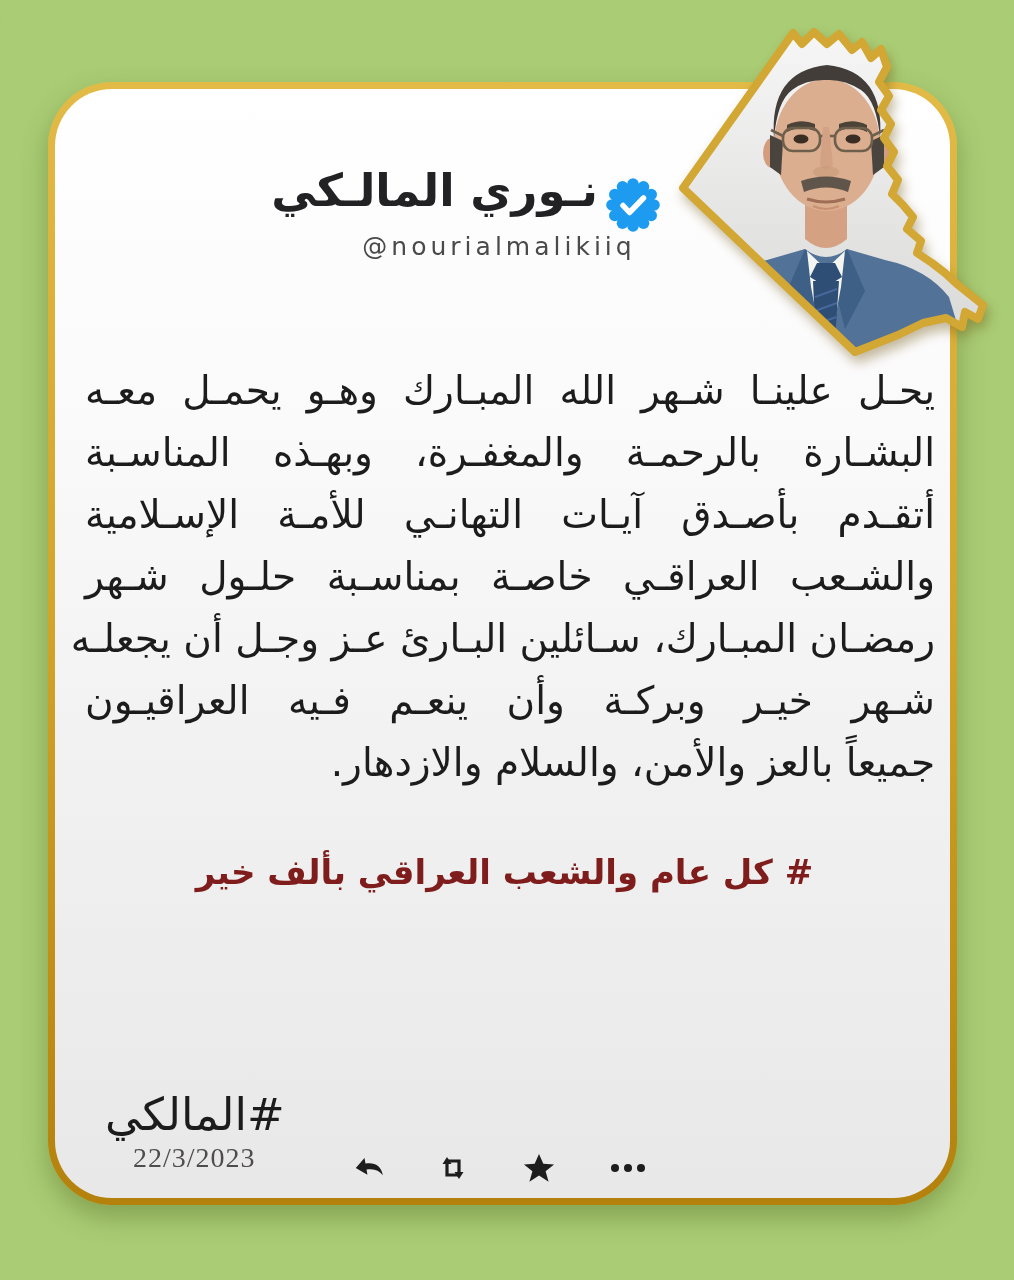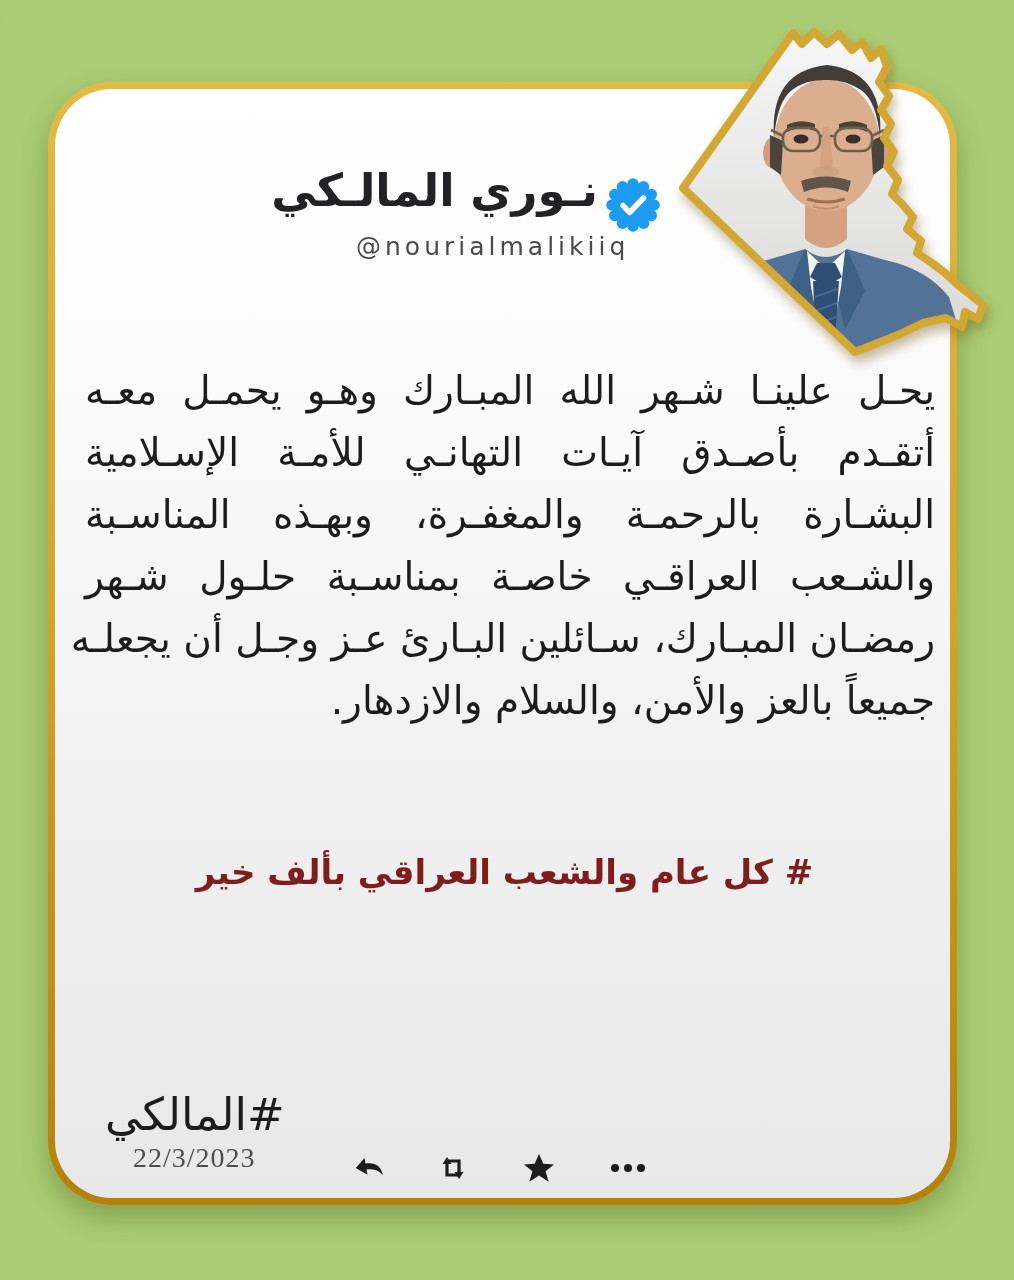--- a/index.html
+++ b/index.html
@@ -10,21 +10,21 @@
   .card-outer{position:absolute;left:48px;top:82px;width:909px;height:1123px;border-radius:64px;
     background:linear-gradient(180deg,#e2ba46 0%,#d3a62c 45%,#b4820c 100%);
     box-shadow:0 12px 26px rgba(90,110,40,.45);}
   .card-inner{position:absolute;left:7px;top:7px;right:7px;bottom:7px;border-radius:57px;
     background:linear-gradient(180deg,#ffffff 0%,#fbfafb 30%,#f2f1f2 62%,#e9e8e9 100%);}
 
   
   .display-name{position:absolute;top:164px;right:416px;font-size:45px;font-weight:bold;
     color:#222123;direction:rtl;white-space:nowrap;}
   .badge{position:absolute;left:606px;top:178px;width:54px;height:54px;}
-  .handle{position:absolute;left:356px;top:232px;width:286px;text-align:left;
+  .handle{position:absolute;left:356px;top:232px;width:286px;text-align:center;
     font-size:25px;letter-spacing:4px;color:#4a4a4a;font-weight:500;white-space:nowrap;}
 
   
   .tweet-body{position:absolute;left:85px;top:360px;width:850px;direction:rtl;
     font-size:39px;font-weight:normal;color:#1d1c1d;line-height:62px;}
   .tweet-line{text-align:justify;text-align-last:justify;white-space:nowrap;}
   .tweet-line:last-child{text-align:left;text-align-last:right;}
   .tweet-hashtag{position:absolute;left:52px;top:852px;width:905px;text-align:center;direction:rtl;
     font-size:34px;font-weight:bold;color:#7f1d1d;}
 
@@ -140,24 +140,25 @@
       <path d="M146,156 Q171,147 196,156 L193,167 Q171,158 149,167 Z" fill="#5f554a"></path>
 
       <path d="M152,174 Q171,180 190,174" stroke="#a06e55" stroke-width="3" fill="none"></path>
       <path d="M158,181 Q171,187 184,181" stroke="#c89070" stroke-width="2" fill="none"></path>
     </g>
     <use href="#iraq" fill="none" stroke="#d2a733" stroke-width="8" stroke-linejoin="round"></use>
   </svg>
 
   <div class="tweet-body">
     <div class="tweet-line">يحـل علينـا شـهر الله المبـارك وهـو يحمـل معـه</div>
+    <div class="tweet-line">البشـارة بالرحمـة والمغفـرة، وبهـذه المناسـبة</div>
     <div class="tweet-line">أتقـدم بأصـدق آيـات التهانـي للأمـة الإسـلامية</div>
-    <div class="tweet-line">البشـارة بالرحمـة والمغفـرة، وبهـذه المناسـبة</div>
     <div class="tweet-line">والشـعب العراقـي خاصـة بمناسـبة حلـول شـهر</div>
     <div class="tweet-line">رمضـان المبـارك، سـائلين البـارئ عـز وجـل أن يجعلـه</div>
+    <div class="tweet-line">شـهر خيـر وبركـة وأن ينعـم فـيه العراقيـون</div>
     <div class="tweet-line">جميعاً بالعز والأمن، والسلام والازدهار.</div>
   </div>
 
   <div class="tweet-hashtag"># كل عام والشعب العراقي بألف خير</div>
 
   <div class="footer-hashtag">#المالكي</div>
   <div class="footer-date">22/3/2023</div>
 
   <div class="actions">
     <button class="action-btn" aria-label="reply">

